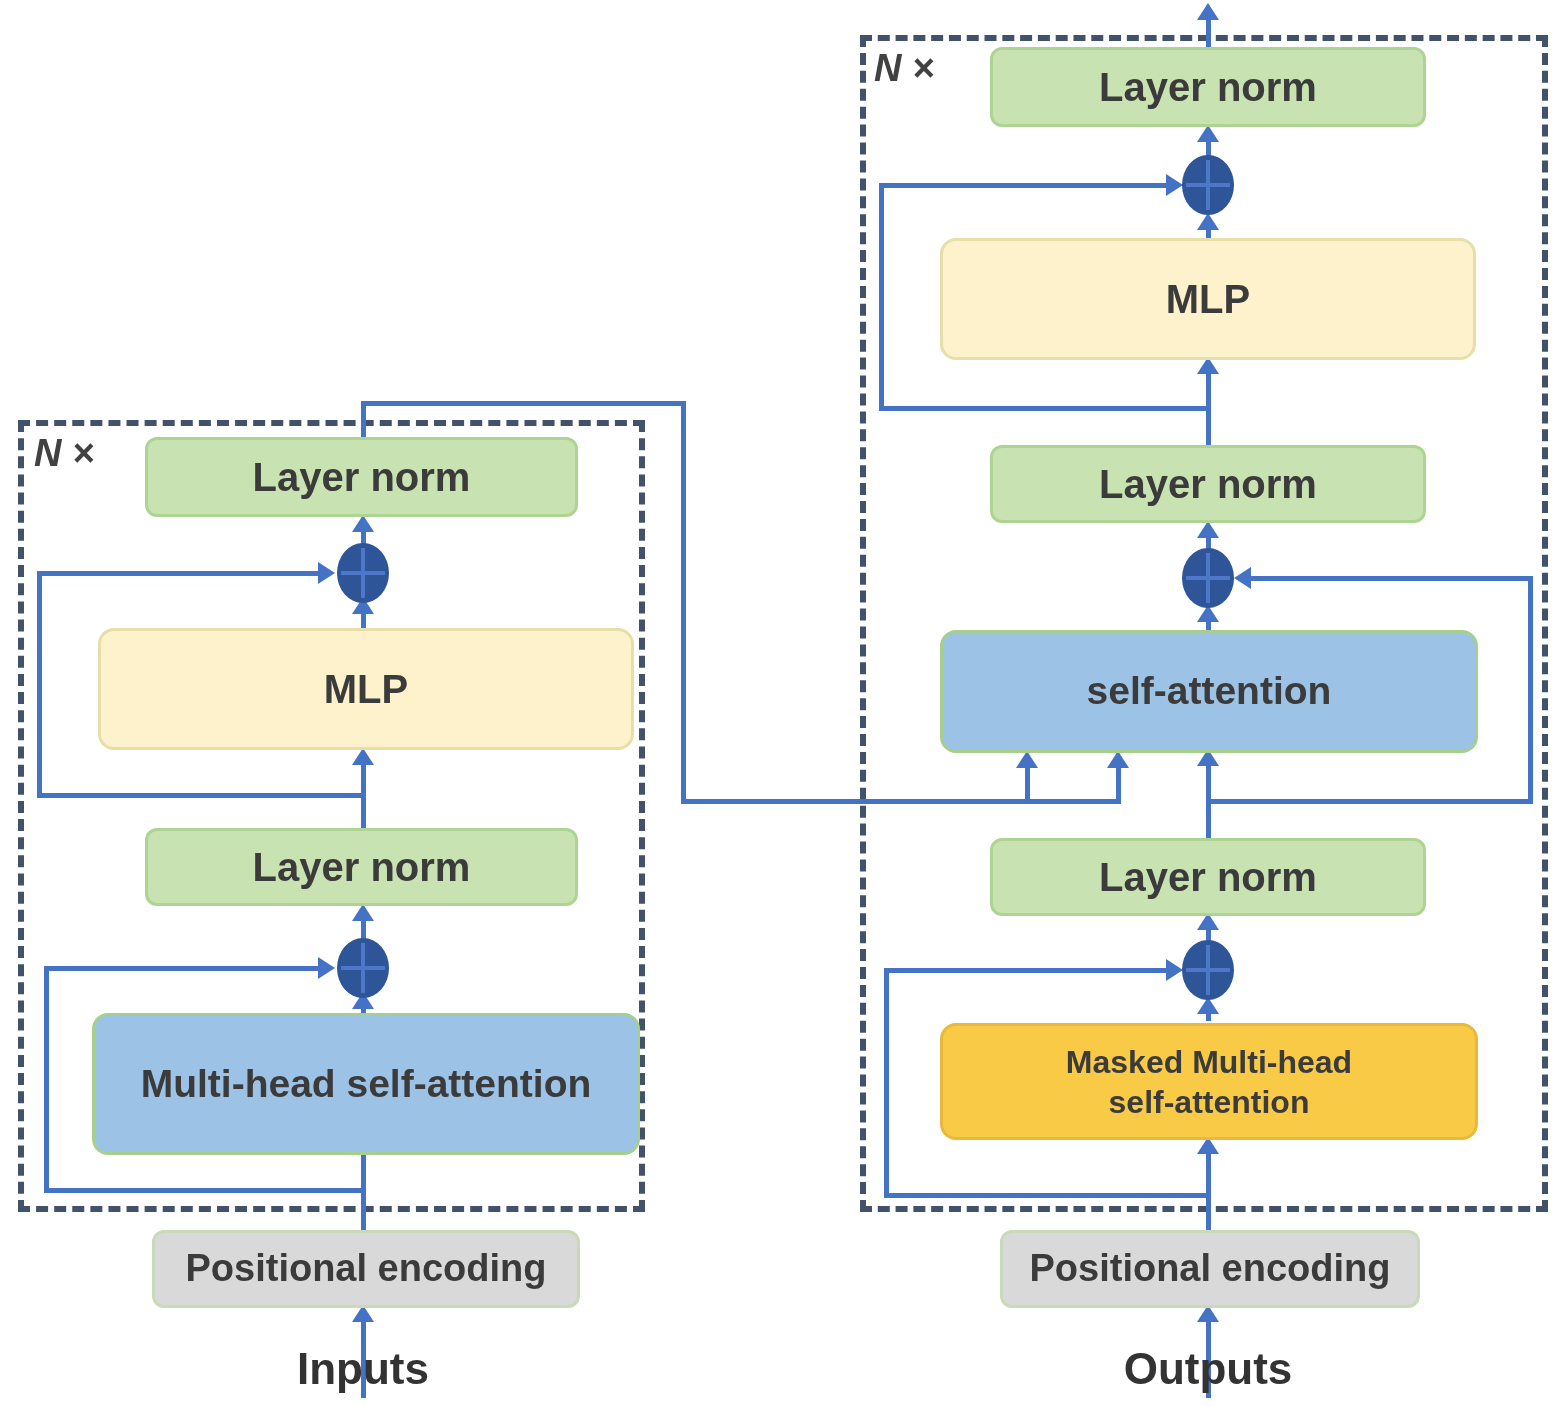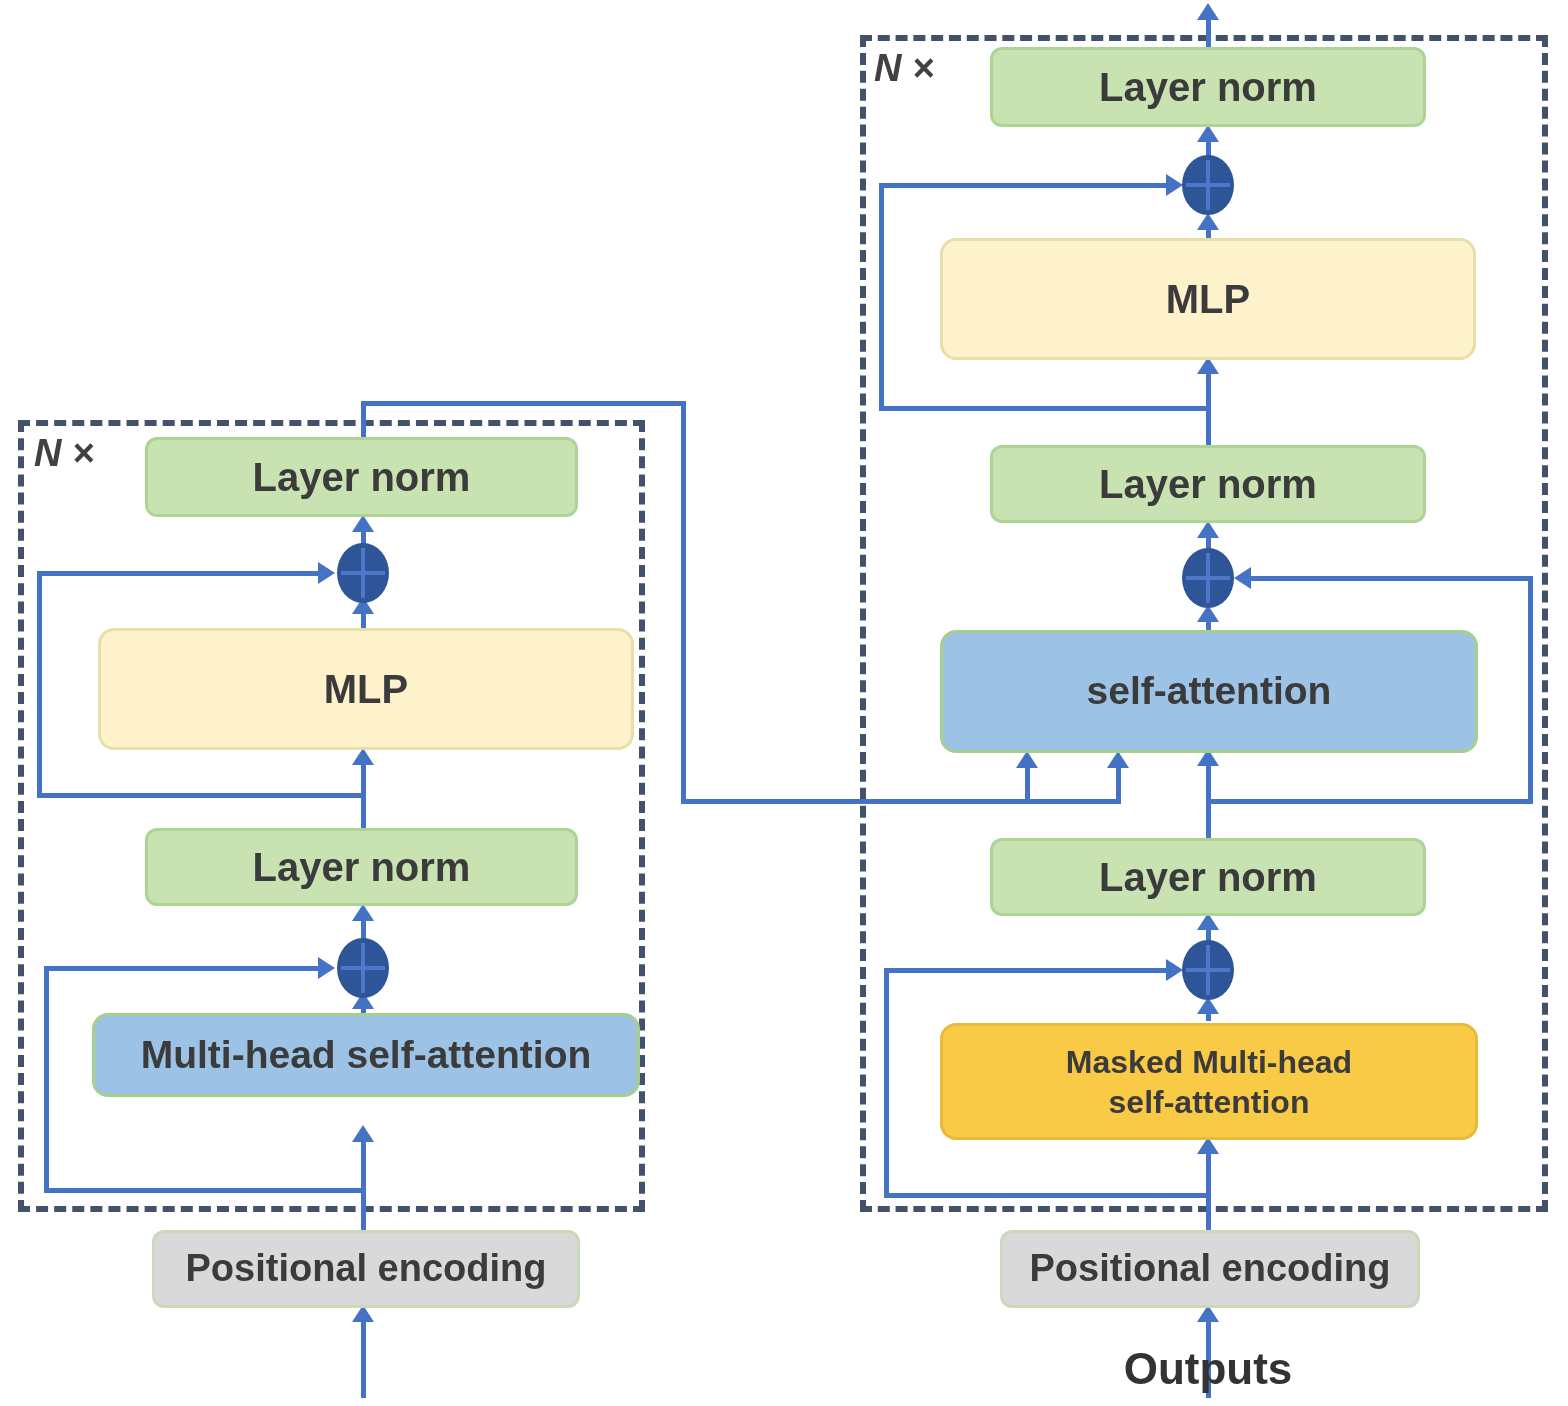--- a/index.html
+++ b/index.html
@@ -135,28 +135,29 @@
   </div>
 
   <div class="box yellow" style="left:98px;top:628px;width:536px;height:122px;">
     <span>MLP</span>
   </div>
 
   <div class="box green" style="left:145px;top:828px;width:433px;height:78px;">
     <span>Layer norm</span>
   </div>
 
-  <div class="box blue" style="left:92px;top:1013px;width:548px;height:84px;">
+  <div class="box blue" style="left:92px;top:1013px;width:548px;height:142px;">
     <span>Multi-head self-attention</span>
   </div>
 
   <div class="box gray" style="left:152px;top:1230px;width:428px;height:78px;">
     <span>Positional encoding</span>
   </div>
 
+  <div class="iolabel" style="left:243px;top:1344px;">Inputs</div>
 
   <div class="addnode" style="left:337px;top:543px;"></div>
   <div class="addnode" style="left:337px;top:938px;"></div>
 
   <div class="nlabel" style="left:874px;top:47px;">N ×</div>
 
   <div class="box green" style="left:990px;top:47px;width:436px;height:80px;">
     <span>Layer norm</span>
   </div>
 

